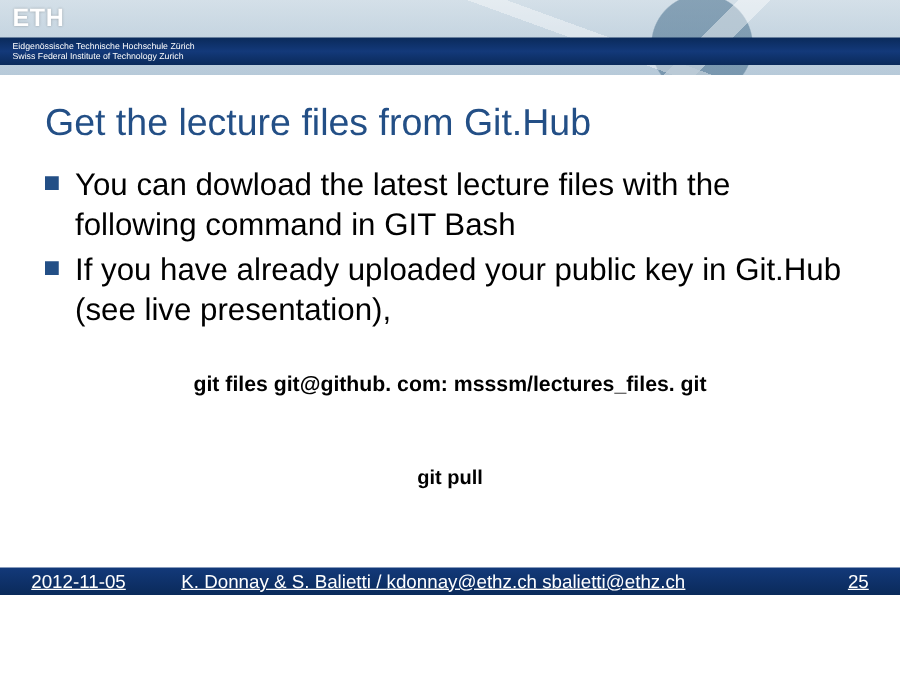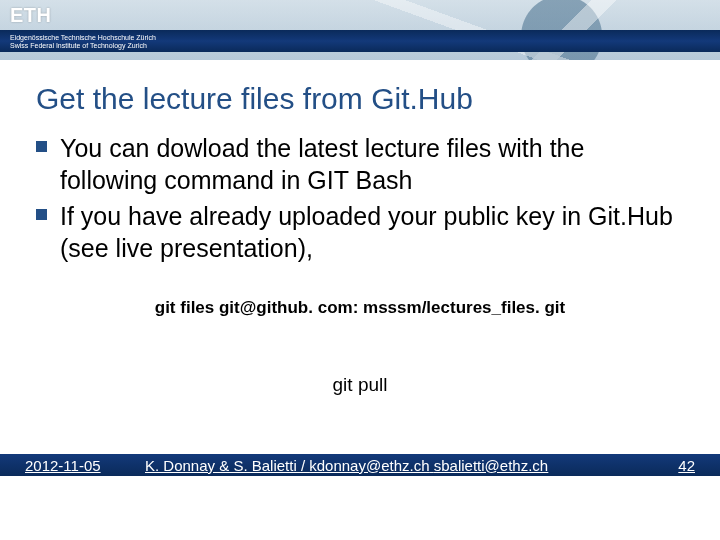--- a/index.html
+++ b/index.html
@@ -22,21 +22,21 @@
   
   .title { color: #234f86; font-size: 30px; font-weight: 400; padding: 22px 32px 10px 36px; }
   
   .body { flex: 1; padding: 6px 36px 0 36px; color: #000; }
   ul.bullets { list-style: none; }
   ul.bullets > li { position: relative; padding-left: 24px; font-size: 25px; line-height: 1.28; margin-bottom: 4px; }
   ul.bullets > li::before { content: ""; position: absolute; left: 0; top: 9px; width: 11px; height: 11px; background: #234f86; }
   .spacer-lg { height: 30px; }
   .spacer-md { height: 26px; }
   .cmd { text-align: center; font-size: 17px; font-weight: 700; color: #000; }
-  .cmd2 { text-align: center; font-size: 19px; font-weight: 400; color: #000; }
+  .cmd2 { text-align: center; font-size: 16px; font-weight: 700; color: #000; }
   
   .footer { height: 22px; background: linear-gradient(180deg, #13397a 0%, #0a2a5a 100%); color: #fff; display: flex; align-items: center; font-size: 15px; padding: 0 25px; text-decoration: underline; }
   .footer .date { width: 120px; }
   .footer .center { flex: 1; text-align: left; }
   .footer .page { width: 40px; text-align: right; }
   .footer a { color: #fff; text-decoration: underline; }
 </style>
 </head>
 <body>
 
@@ -67,16 +67,16 @@
   </div>
 
   <div class="footer">
     <div class="date">2012-11-05</div>
     <div class="center">
       <span>K. Donnay &amp; S. Balietti / </span>
       <a>kdonnay@ethz.ch</a>
       <span>   </span>
       <a>sbalietti@ethz.ch</a>
     </div>
-    <div class="page">42</div>
+    <div class="page">25</div>
   </div>
 
 </div>
 
 </body></html>

